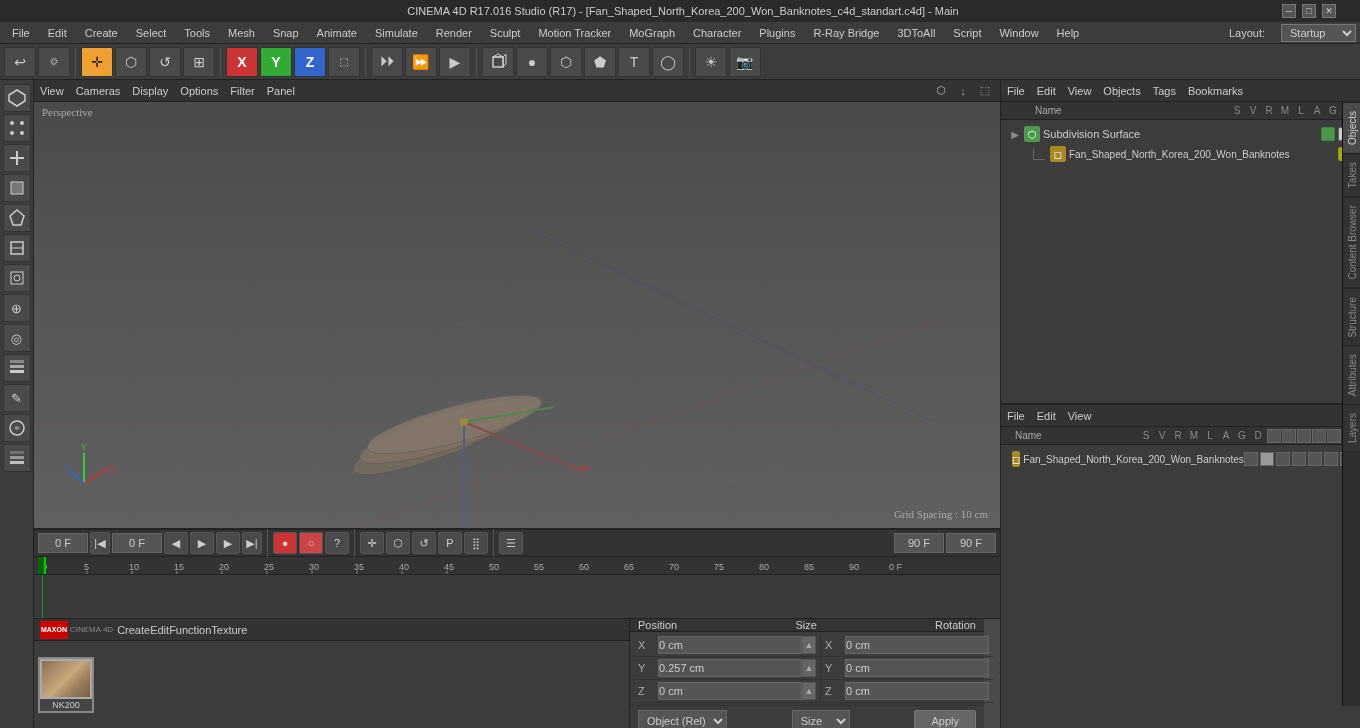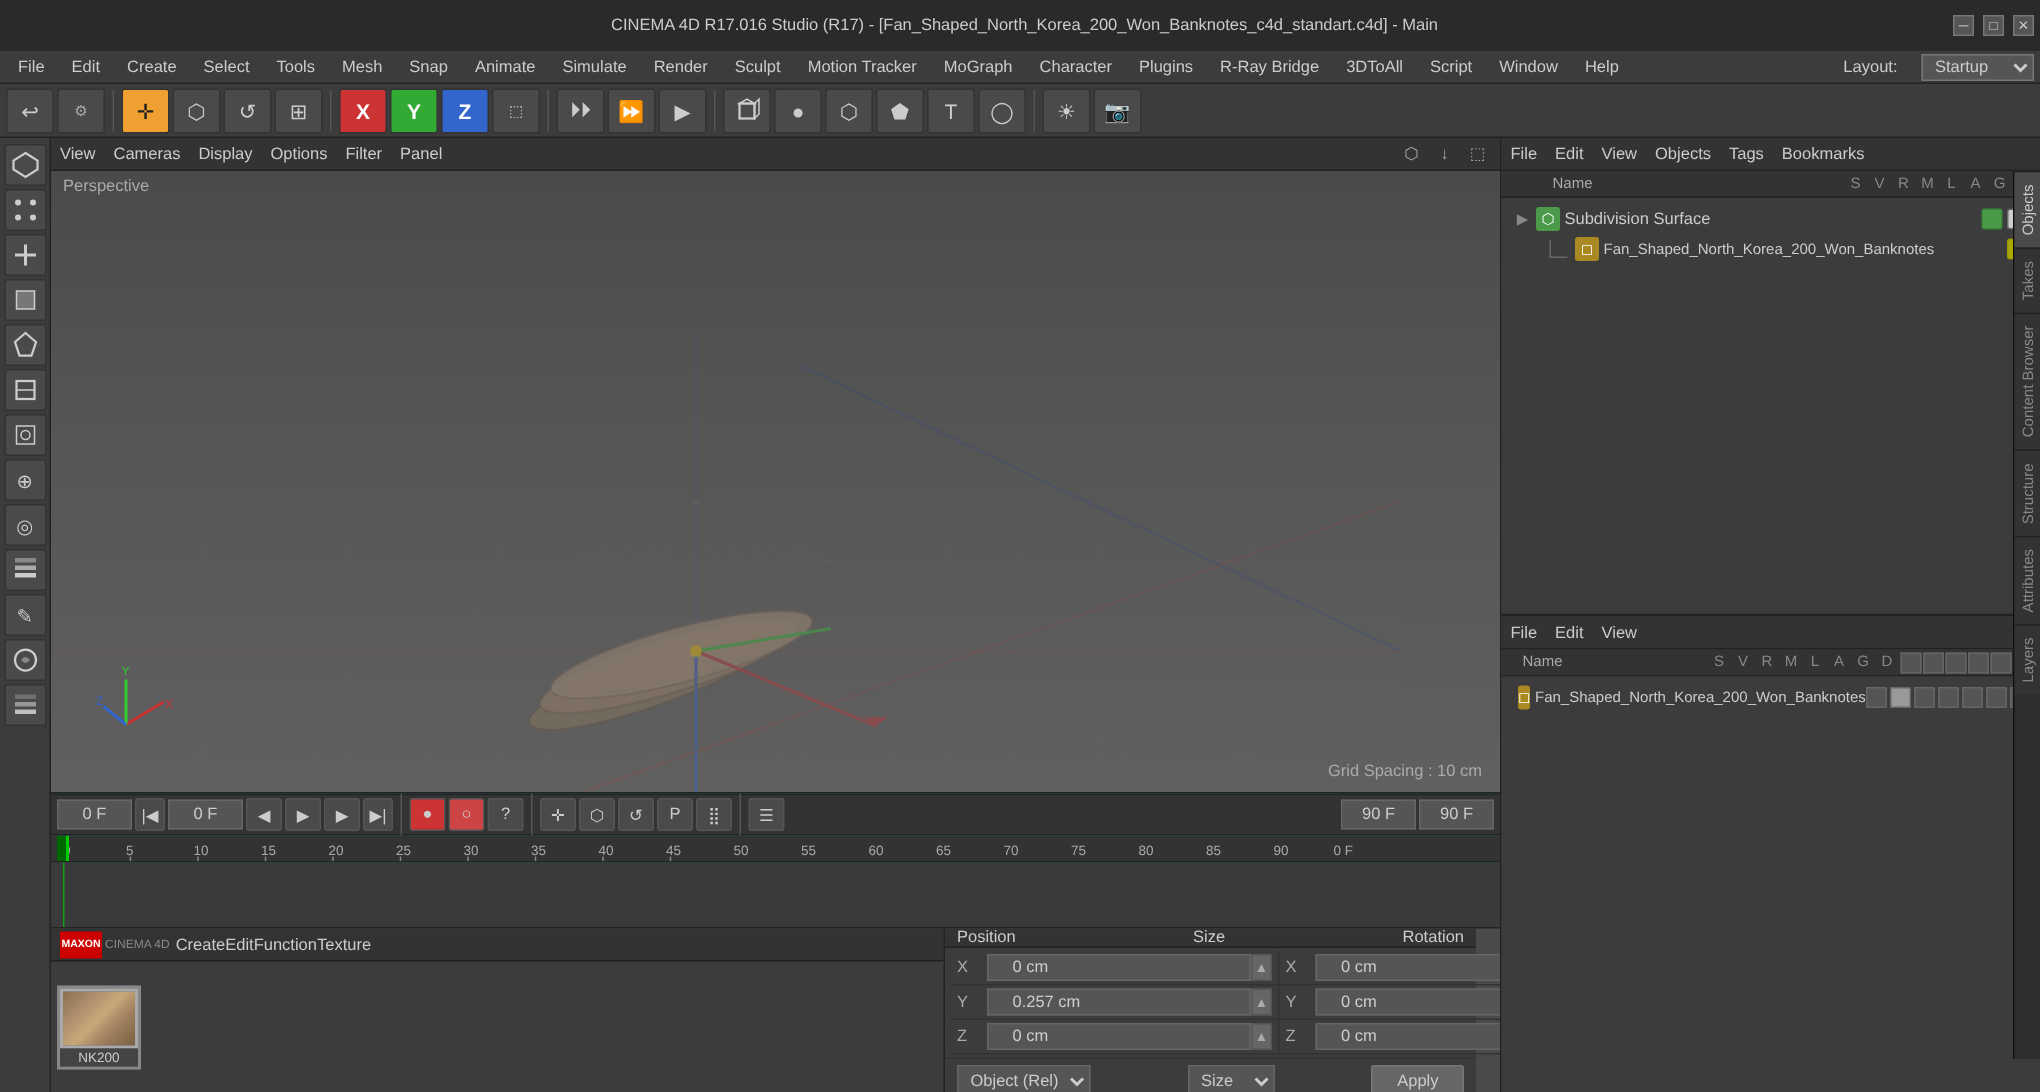--- a/index.html
+++ b/index.html
@@ -10,26 +10,26 @@
       font-family: Arial, sans-serif;
       font-size: 11px;
       color: #ccc;
       overflow: hidden;
       user-select: none;
     }
 
     
     #title-bar {
       width: 100%;
-      height: 34px;
+      height: 22px;
       background: #2a2a2a;
       display: flex;
       align-items: center;
       justify-content: space-between;
-      padding: 0 4px;
+      padding: 0 24px;
       color: #ccc;
       font-size: 11px;
     }
     #title-bar .title-text { flex: 1; text-align: center; }
     #title-bar .window-controls { display: flex; gap: 6px; }
     #title-bar .win-btn {
       width: 14px; height: 14px;
       background: #555;
       border: 1px solid #777;
       cursor: pointer;
@@ -147,20 +147,21 @@
       display: flex; align-items: center; justify-content: center;
       font-size: 11px;
     }
 
     
     #viewport-canvas {
       flex: 1;
       position: relative;
       background: linear-gradient(180deg, #4a4a4a 0%, #555 40%, #606060 100%);
       overflow: hidden;
+      font-family: Liberation Serif, serif;
     }
 
     
     #perspective-label {
       position: absolute;
       top: 4px;
       left: 8px;
       color: #aaa;
       font-size: 11px;
       pointer-events: none;
@@ -407,21 +408,21 @@
       color: #aaa;
       width: 20px;
       font-size: 11px;
     }
     .coord-value {
       flex: 1;
       background: #555;
       border: 1px solid #666;
       color: #ccc;
       font-size: 11px;
-      padding: 1px 16px;
+      padding: 1px 0;
       height: 18px;
     }
     .coord-stepper {
       width: 14px;
       height: 18px;
       background: #666;
       border: 1px solid #555;
       color: #aaa;
       font-size: 9px;
       cursor: pointer;

